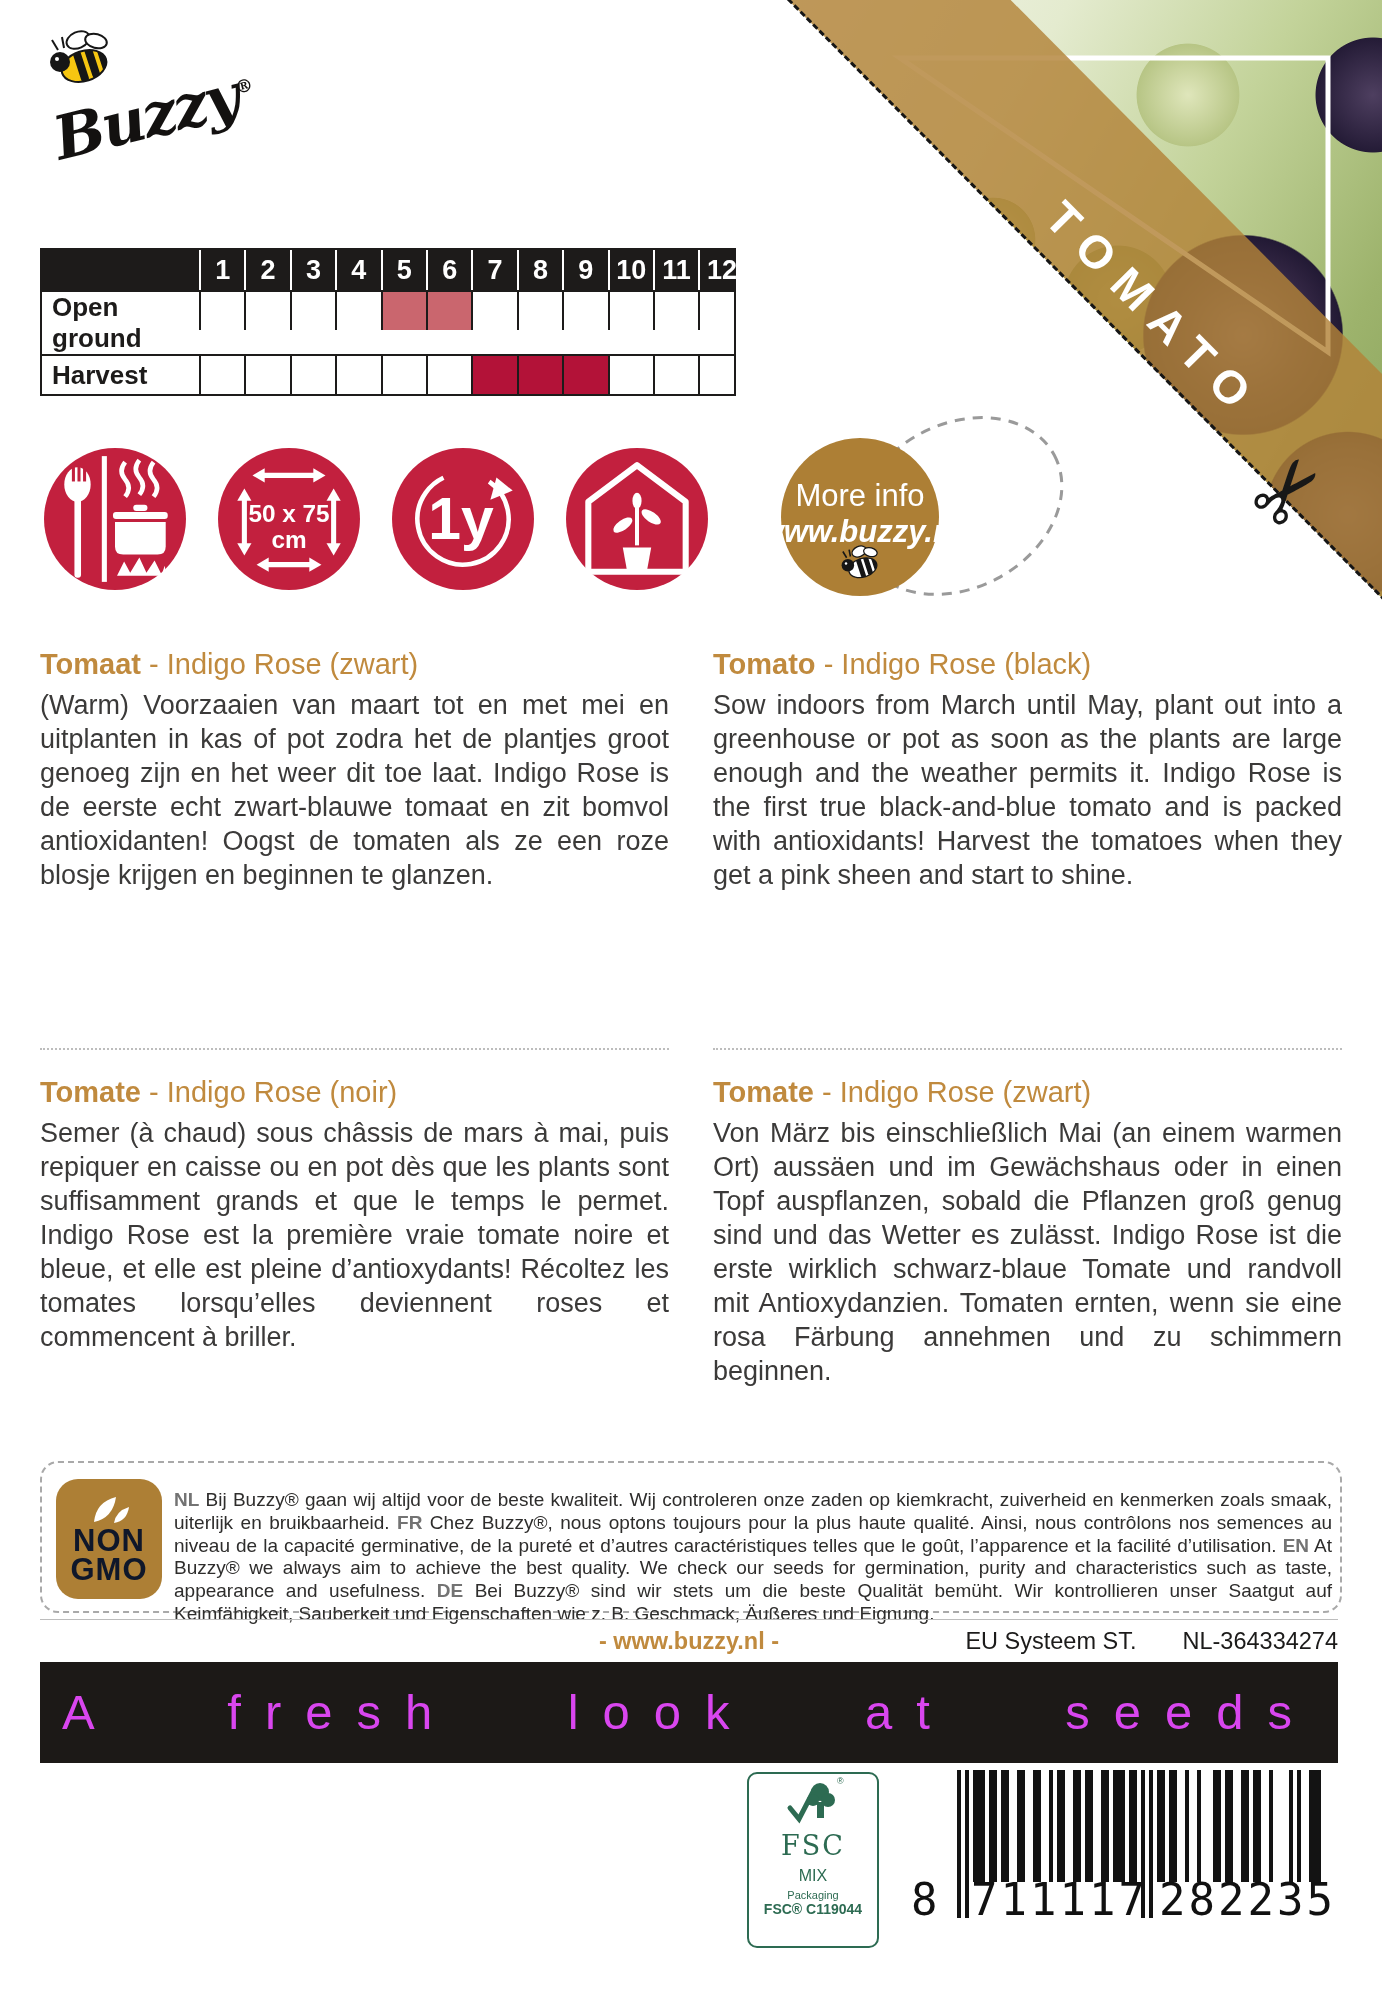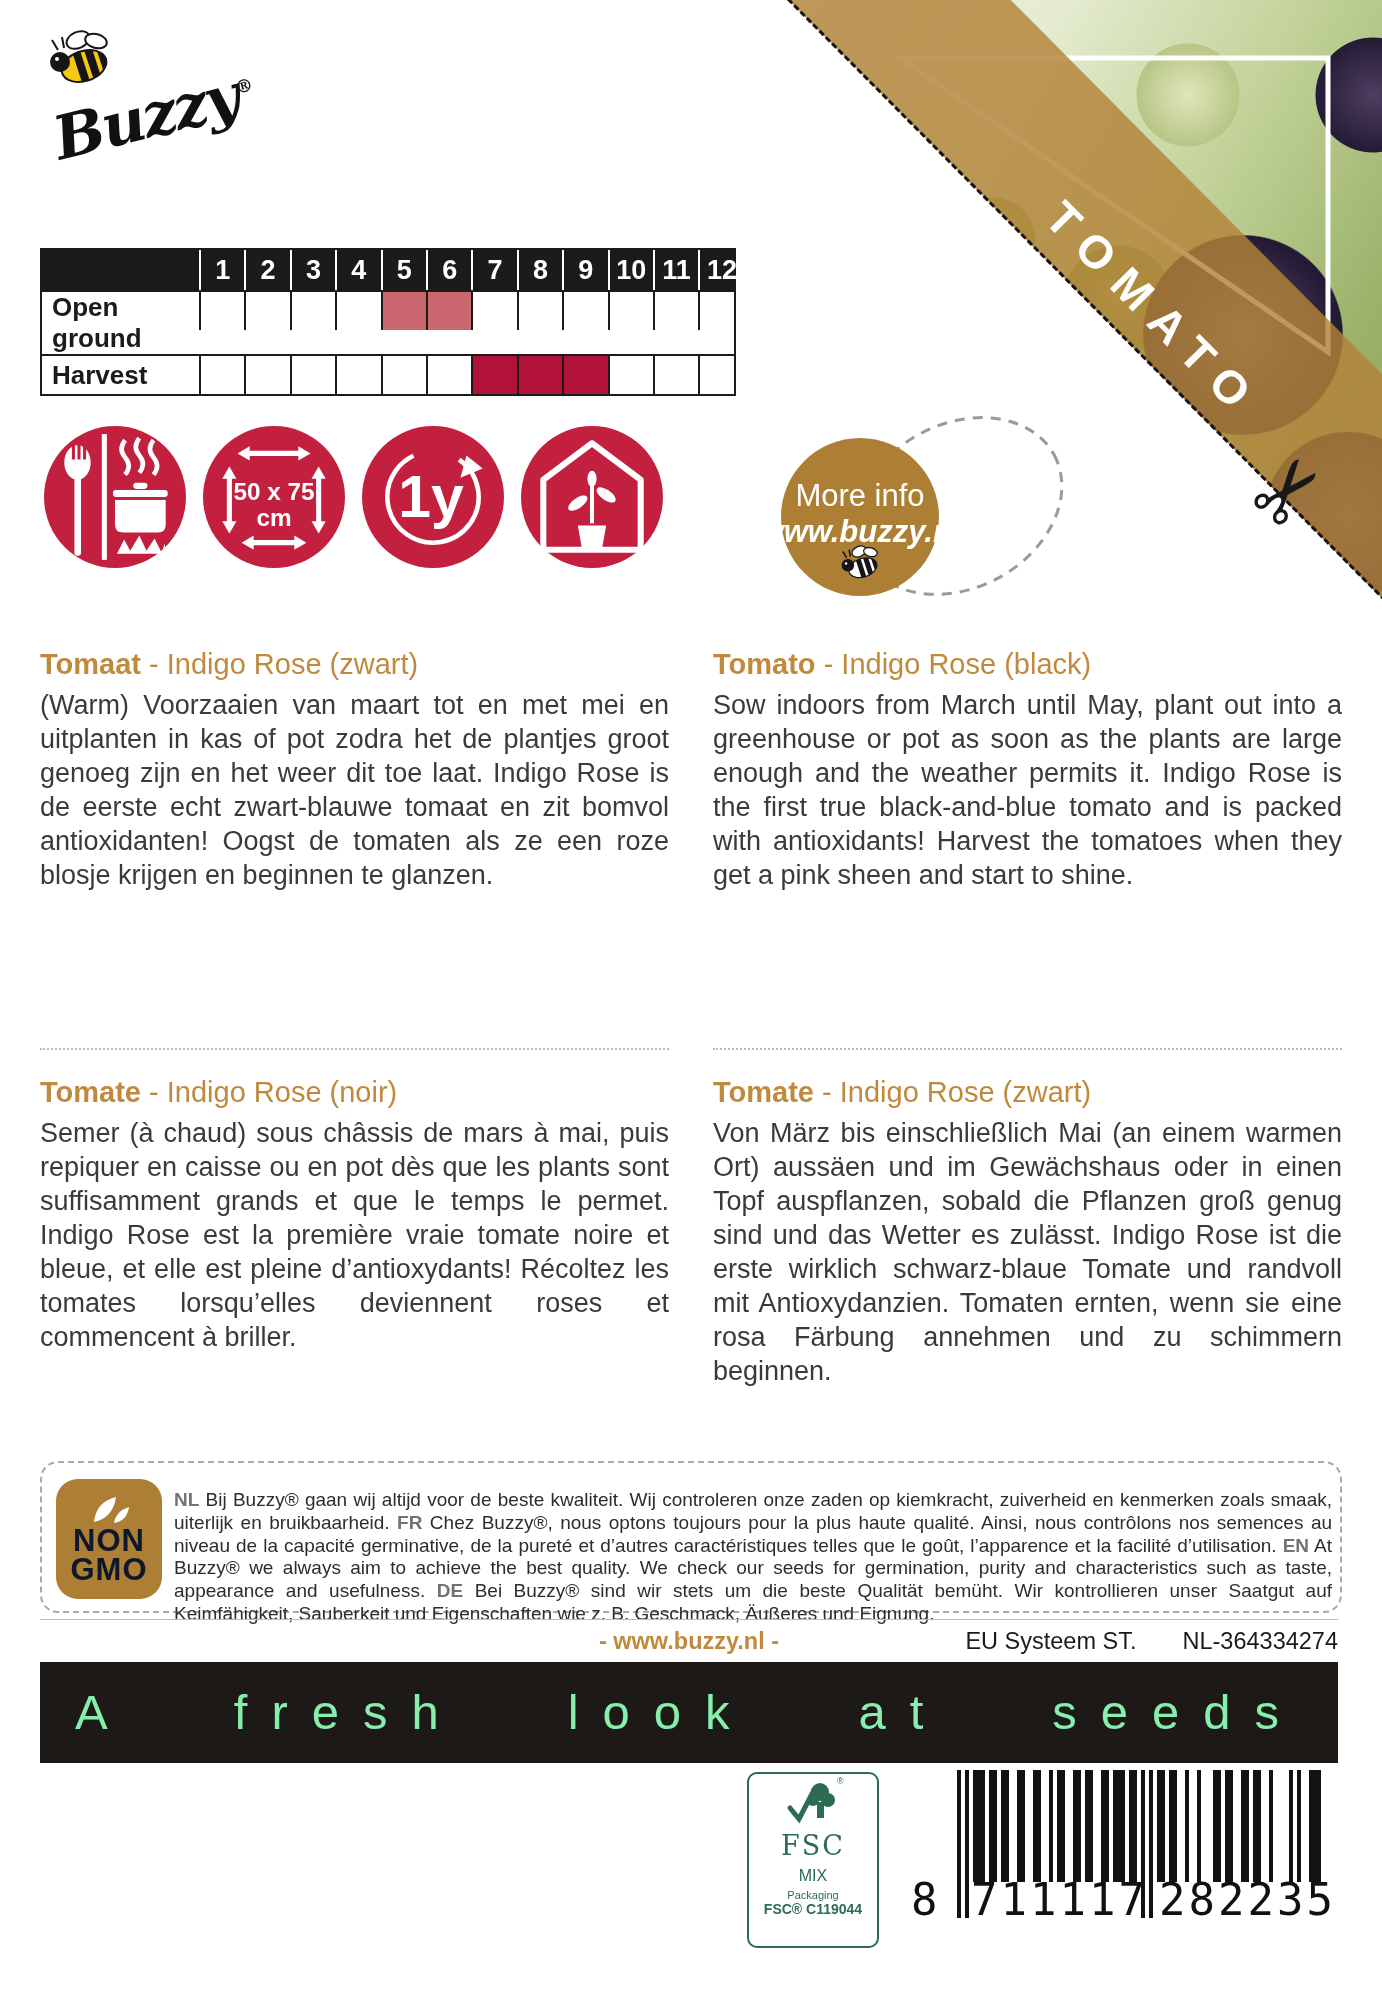--- a/index.html
+++ b/index.html
@@ -46,21 +46,21 @@
     padding-left:10px;display:flex;align-items:center;}
   .cal-cell{width:43.4px;flex:none;height:38px;border-left:2px solid #1d1b1a;}
   .cal-head{background:var(--ink);height:40px;}
   .cal-head .cal-cell{height:40px;border-left:2px solid #fff;color:#fff;font-weight:bold;
     font-size:27px;display:flex;align-items:center;justify-content:center;}
   .fill-light{background:var(--cal-light);}
   .fill-medium{background:var(--cal-medium);}
   .fill-dark{background:var(--cal-dark);}
 
   
-  .icons{position:absolute;left:44px;top:426px;display:flex;gap:17px;}
+  .icons{position:absolute;left:44px;top:448px;display:flex;gap:32px;}
   .icon-bg{fill:var(--red);}
   .more-info{position:absolute;left:781px;top:438px;width:158px;height:158px;}
   .more-info-loop{position:absolute;left:58px;top:-62px;z-index:0;}
   .more-info-circle{position:absolute;inset:0;background:var(--gold);border-radius:50%;
     z-index:1;display:flex;flex-direction:column;align-items:center;justify-content:center;
     color:#fff;text-align:center;}
   .more-info-line1{font-size:31px;margin-top:-6px;text-align:right;}
   .more-info-line2{font-size:31px;font-weight:bold;font-style:italic;}
   .more-info-bee{position:absolute;left:56px;top:106px;z-index:2;}
 
@@ -89,21 +89,21 @@
   
   .footer{position:absolute;left:40px;top:1619px;width:1298px;height:40px;
     border-top:1px solid #bdbdbd;font-size:23.5px;color:#1c1b1a;}
   .footer-address{position:absolute;left:0;top:8px;}
   .footer-site{position:absolute;left:50%;top:8px;transform:translateX(-50%);
     color:var(--gold-text);font-weight:bold;}
   .footer-right{position:absolute;right:0;top:8px;display:flex;gap:46px;}
 
   
   .band{position:absolute;left:40px;top:1662px;width:1298px;height:101px;background:#1c1917;}
-  .band-text{padding:0 35px;color:#86efac;font-size:49px;line-height:101px;letter-spacing:24px;
+  .band-text{padding:0 22px;color:#d946ef;font-size:49px;line-height:101px;letter-spacing:24px;
     text-align:justify;text-align-last:justify;white-space:normal;}
 
   
   .fsc{position:absolute;left:747px;top:1772px;width:128px;height:172px;
     border:2.5px solid var(--fsc-green);border-radius:10px;background:#fff;
     display:flex;flex-direction:column;align-items:center;color:var(--fsc-green);}
   .fsc-name{font-family:"DejaVu Serif",serif;font-size:27px;letter-spacing:2px;margin-top:-2px;}
   .fsc-mix{font-size:16px;margin-top:6px;}
   .fsc-pack{font-size:11px;margin-top:4px;}
   .fsc-lic{font-size:14px;font-weight:bold;margin-top:0;}

